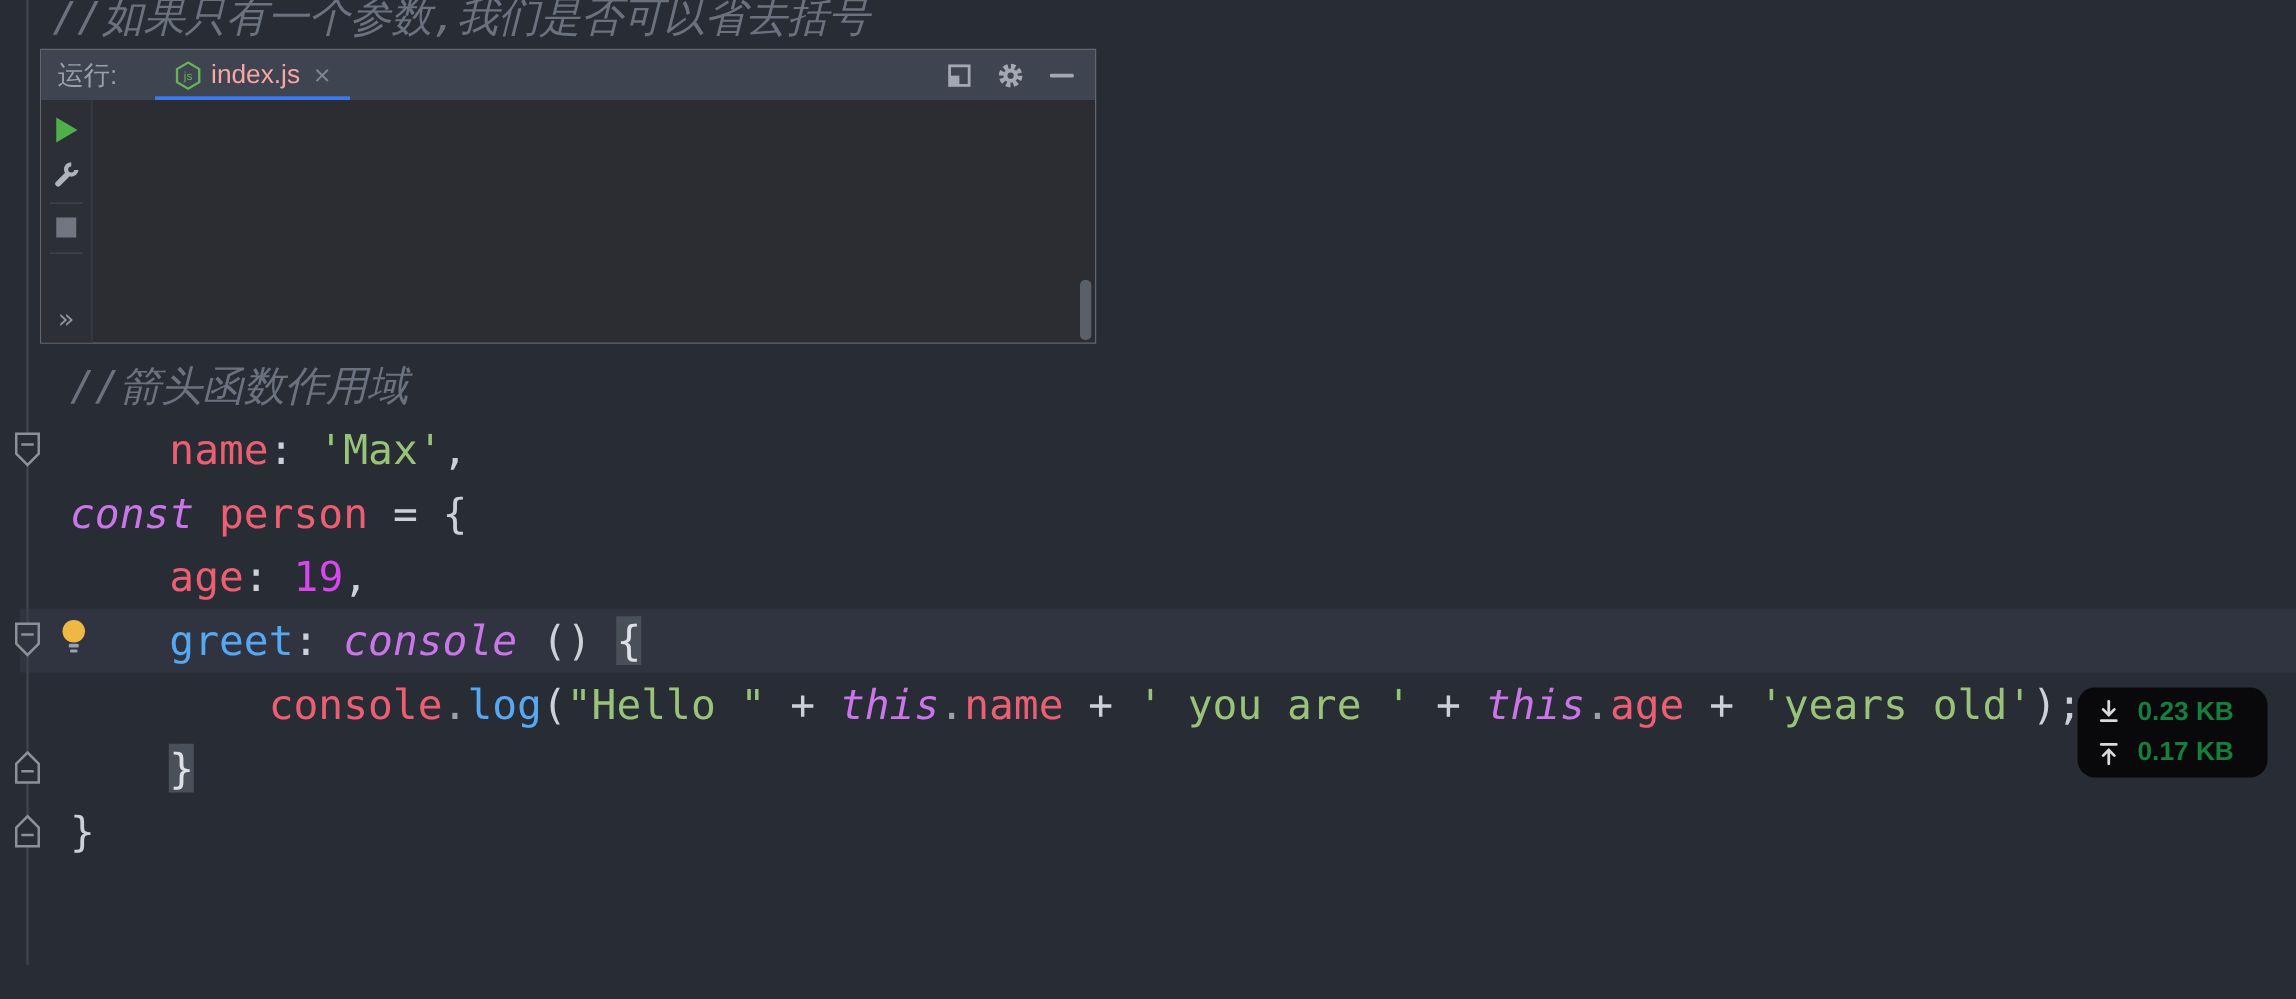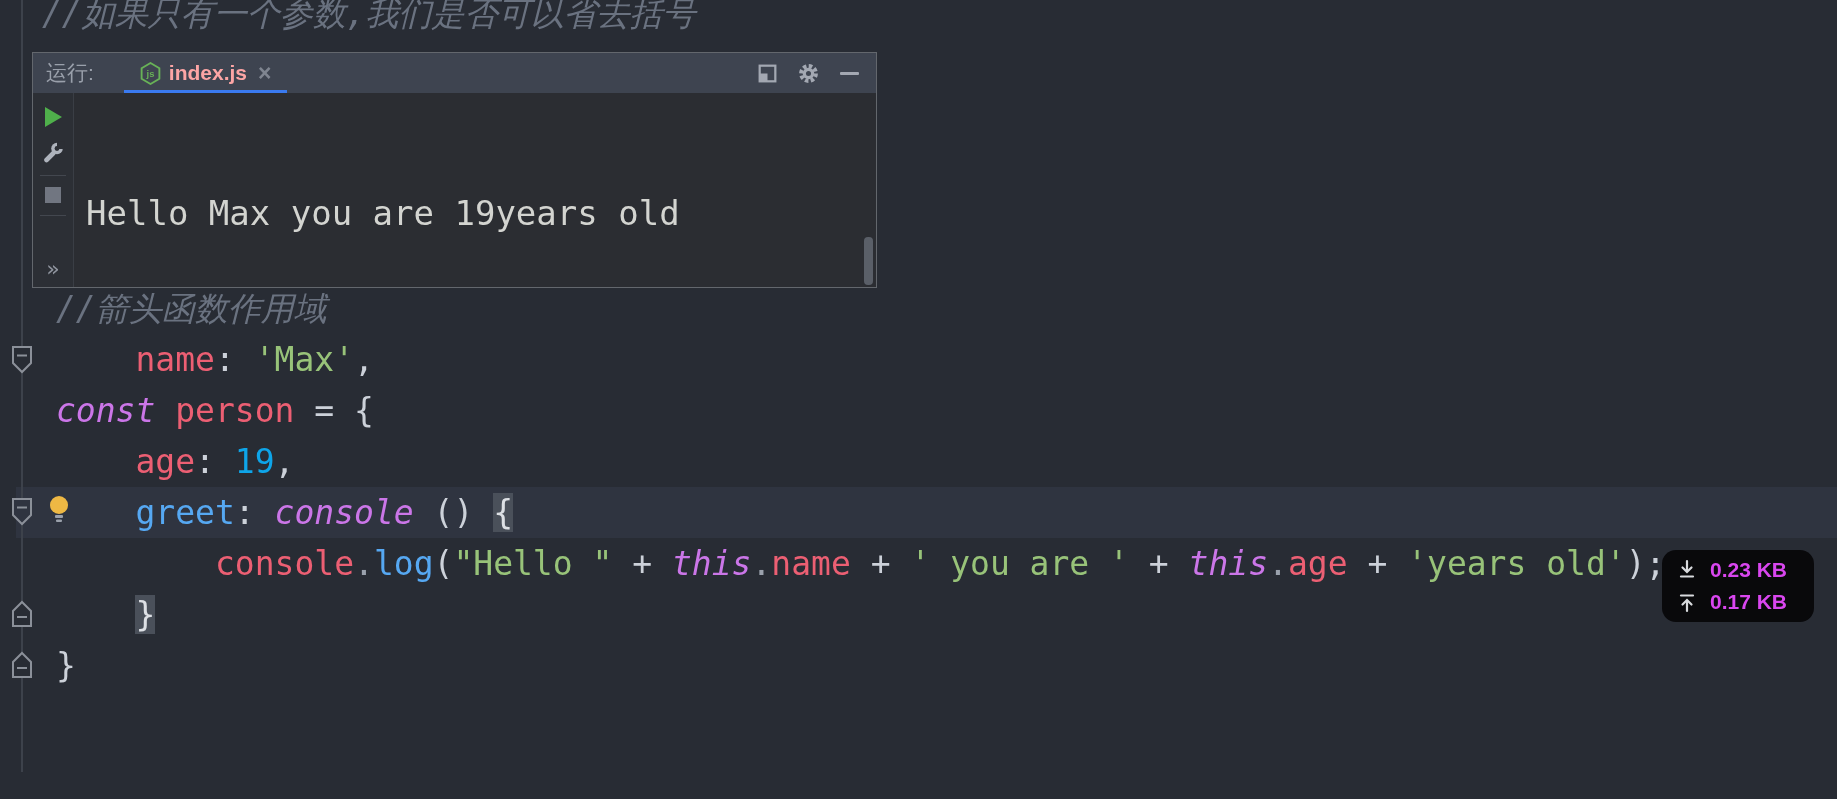--- a/index.html
+++ b/index.html
@@ -24,44 +24,44 @@
   .code-line{
     height:51px;line-height:51px;padding-left:40px;
     font-size:33px;white-space:pre;
   }
   .code-line.current{background:#2f3440;}
   .tok-cmt{color:#6a7280;font-style:italic;}
   .tok-kw{color:#cb76e8;font-style:italic;}
   .tok-id{color:#ec5f73;}
   .tok-fn{color:#56a8f2;}
   .tok-str{color:#98c379;}
-  .tok-num{color:#0ea5e9;}
+  .tok-num{color:#d946ef;}
   .tok-pun{color:#ccd1d9;}
   .tok-dot{color:#9aa1ac;}
   .tok-brace{color:#dde0e5;background:#4a505a;}
   .fold-marker{position:absolute;left:10px;z-index:3;}
   .fold-const{top:345px;}
   .fold-greet{top:497px;}
   .fold-close-1{top:599px;}
   .fold-close-2{top:650px;}
   .bulb{position:absolute;left:46px;top:494px;z-index:3;}
 
   
   .run-window{
-    position:absolute;left:32px;top:52px;width:843px;height:234px;
+    position:absolute;left:32px;top:39px;width:843px;height:234px;
     border:1px solid #63676d;background:#2b2d32;z-index:10;
     display:flex;flex-direction:column;box-sizing:content-box;
   }
   .titlebar{
     height:40px;flex-shrink:0;background:#3e4450;
     display:flex;align-items:center;
     font-family:"Liberation Sans",sans-serif;
   }
   .run-label{color:#9aa0ab;font-size:21px;margin-left:13px;white-space:pre;}
-  .tab{height:100%;display:flex;align-items:center;margin-left:30px;padding:0 16px;position:relative;cursor:default;font-weight:bold;}
+  .tab{height:100%;display:flex;align-items:center;margin-left:30px;padding:0 16px;position:relative;cursor:default;}
   .tab-underline{position:absolute;left:0;right:0;bottom:0;height:3px;background:#3a7af0;}
   .tab-label{color:#fca5a5;font-size:21px;margin-left:8px;}
   .tab-close{color:#7f8590;font-size:23px;margin-left:11px;line-height:1;}
   .titlebar-right{margin-left:auto;display:flex;align-items:center;gap:20px;margin-right:17px;}
   .window-body{flex:1;display:flex;min-height:0;}
   .toolbar{
     width:41px;background:#2c2f35;border-right:1px solid #3a3e45;
     display:flex;flex-direction:column;align-items:center;padding-top:14px;box-sizing:border-box;
   }
   .play-icon{width:0;height:0;border-left:17px solid #4fb04b;border-top:10px solid transparent;border-bottom:10px solid transparent;}
@@ -82,21 +82,21 @@
   }
 
   
   .net-widget{
     position:absolute;left:1662px;top:550px;width:152px;height:72px;
     background:#09090b;border-radius:14px;z-index:20;
     display:flex;flex-direction:column;justify-content:space-evenly;
     padding-left:15px;box-sizing:border-box;
     font-family:"Liberation Sans",sans-serif;
   }
-  .net-row{display:flex;align-items:center;gap:13px;color:#d946ef;font-size:21px;font-weight:600;}
+  .net-row{display:flex;align-items:center;gap:13px;color:#15803d;font-size:21px;font-weight:600;}
 </style>
 </head>
 <body>
 
 <div class="top-comment">//如果只有一个参数,我们是否可以省去括号</div>
 
 <div class="gutter-line"></div>
 
 <div class="code-lines">
     <div class="code-line"><span class="tok-cmt">//箭头函数作用域</span></div>
@@ -165,21 +165,20 @@
         <rect x="15" y="1.5" width="7.5" height="7.5" fill="#2c2f35"></rect>
         <circle cx="15" cy="8.5" r="2.4" fill="#2c2f35"></circle>
         <line x1="4.5" y1="20" x2="11.5" y2="13" stroke="#aeb3bc" stroke-width="4.6" stroke-linecap="round"></line>
       </svg>
       <div class="toolbar-sep"></div>
       <div class="stop-icon"></div>
       <div class="toolbar-sep"></div>
       <div class="more-actions">»</div>
     </div>
     <div class="console">
-      <div>Hello Max you are 19years old</div>
       <div class="console-blank"></div>
       <div class="console-scrollbar"></div>
     </div>
   </div>
 </div>
 
 <div class="net-widget">
   <div class="net-row">
     <svg width="20" height="22" viewBox="0 0 20 22" fill="none" stroke="#d8dadd" stroke-width="2.2" stroke-linecap="round">
       <line x1="10" y1="2" x2="10" y2="12"></line>

